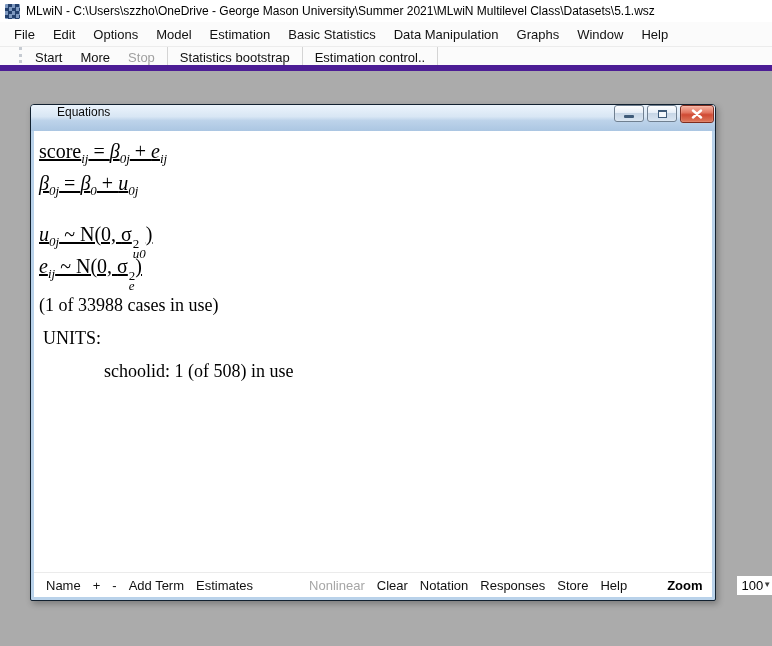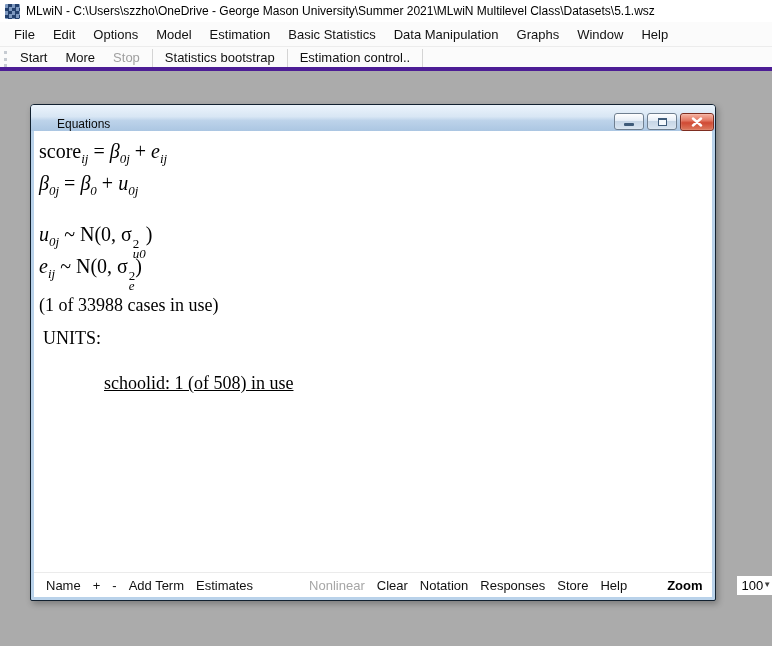--- a/index.html
+++ b/index.html
@@ -12,64 +12,64 @@
   .titlebar { height:22px; background:#ffffff; display:flex; align-items:center; padding-left:5px; flex:0 0 auto; }
   .app-icon { width:15px; height:15px; margin-right:6px; border-radius:1px;
     background:
       repeating-conic-gradient(#24416e 0% 25%, #7e99c0 0% 50%);
     background-size:7px 7px; }
   .title-text { font-size:12px; color:#000; white-space:nowrap; }
 
   .menubar { height:25px; background:#fbfbfb; display:flex; align-items:stretch; padding-left:5px; border-bottom:1px solid #ececec; flex:0 0 auto; }
   .menu-item { display:flex; align-items:center; padding:0 9px; font-size:13px; color:#111; cursor:default; }
 
-  .toolbar { height:24px; background:#fbfbfb; display:flex; align-items:flex-end; padding-left:3px; border-bottom:4px solid #4c1d95; flex:0 0 auto; }
+  .toolbar { height:24px; background:#fbfbfb; display:flex; align-items:flex-start; padding-left:18px; border-bottom:6px solid #4c1d95; flex:0 0 auto; }
   .grip { width:3px; height:16px; margin:0 4px 0 1px; border-left:3px dotted #c6cbd2; }
   .tbtn { font-size:13px; color:#111; padding:0 9px; display:flex; align-items:center; height:20px; cursor:default; }
   .tbtn.disabled { color:#a0a0a0; }
   .tsep { width:1px; height:18px; background:#d4d4d4; margin:0 3px; }
 
   .mdi { flex:1 1 auto; background:#ababab; position:relative; }
 
   
   .eqwin { position:absolute; left:30px; top:33px; width:686px; height:497px;
     background:#b9d2ea; border:1px solid #11202f; border-radius:4px 4px 2px 2px;
     box-shadow:2px 3px 6px rgba(0,0,0,0.28); display:flex; flex-direction:column; }
 
-  .eq-titlebar { height:26px; flex:0 0 auto; display:flex; align-items:flex-end;
+  .eq-titlebar { height:26px; flex:0 0 auto; display:flex; align-items:flex-start;
     padding:0 1px 0 26px; border-radius:3px 3px 0 0;
     background:linear-gradient(#ecf4fc, #d8e6f4 45%, #bdd3ea 60%, #abc6e2); }
   .eq-title-text { font-size:12px; color:#0a0a0a; }
   .winbtns { margin-left:auto; display:flex; gap:3px; align-items:flex-start; }
   .wbtn { width:30px; height:17px; border:1px solid #6f7f90; border-radius:3px;
     display:flex; align-items:center; justify-content:center;
     background:linear-gradient(#ffffff, #e6eef7 45%, #c7d6e6 50%, #d9e5f1);
     box-shadow:inset 0 0 1px #fff; cursor:default; }
   .wbtn.close { width:34px; height:18px; border-color:#7e2d20;
     background:linear-gradient(#f6b3a2, #e37863 40%, #d04a34 55%, #dd7a5e); }
   .glyph-min { display:block; width:10px; height:3px; background:#3f5b79; border-radius:1px; margin-top:5px; }
   .glyph-max { display:block; width:9px; height:8px; border:1px solid #3f5b79; border-top:2px solid #3f5b79; background:#f4f8fc; }
   .glyph-close svg { display:block; }
 
   .eq-content { margin:0 3px; background:#ffffff; height:441px; flex:0 0 auto;
     font-family:"Liberation Serif", "DejaVu Serif", serif; color:#000;
     padding:7px 0 0 5px; overflow:hidden; }
-  .eqline { font-size:20px; height:32px; line-height:26px; white-space:nowrap; }
+  .eqline { font-size:20px; height:32px; line-height:26px; white-space:nowrap;text-decoration:underline; }
   .eqline.gap-above { margin-top:19px; }
   .nm { font-style:normal; }
   .it { font-style:italic; }
   .sb { font-style:italic; font-size:13px; vertical-align:-5px; }
   .stack { display:inline-flex; flex-direction:column; align-items:flex-start;
     font-size:13px; line-height:10px; vertical-align:-7px; margin-left:1px; }
   .st-sup { font-style:normal; }
   .st-sub { font-style:italic; }
   .textline { font-size:18px; line-height:26px; white-space:nowrap; }
   .textline.cases { margin-top:7px; }
   .textline.units { margin-top:7px; margin-left:4px; }
-  .textline.school { margin-top:19px; margin-left:65px;text-decoration:underline; }
+  .textline.school { margin-top:7px; margin-left:65px; }
 
   .eq-toolbar { margin:0 3px; background:#ffffff; height:25px; flex:0 0 auto;
     display:flex; align-items:center; padding-left:6px; font-size:13px;
     border-top:1px solid #ebebeb;gap:28px; }
   .eqbtn { padding:0 6px; color:#111; height:21px; display:flex; align-items:center; cursor:default; white-space:nowrap; }
   .eqbtn.disabled { color:#a6a6a6;margin-left:44px; }
   .zoom-label { font-weight:bold; padding:0 4px 0 6px; color:#000; }
   .zoom-combo { width:74px; height:19px; background:#ffffff; display:flex; align-items:center;
     justify-content:space-between; padding:0 4px 0 5px; margin-left:2px; cursor:default; }
   .combo-arrow { font-size:8px; color:#3c3c3c; line-height:1; }

